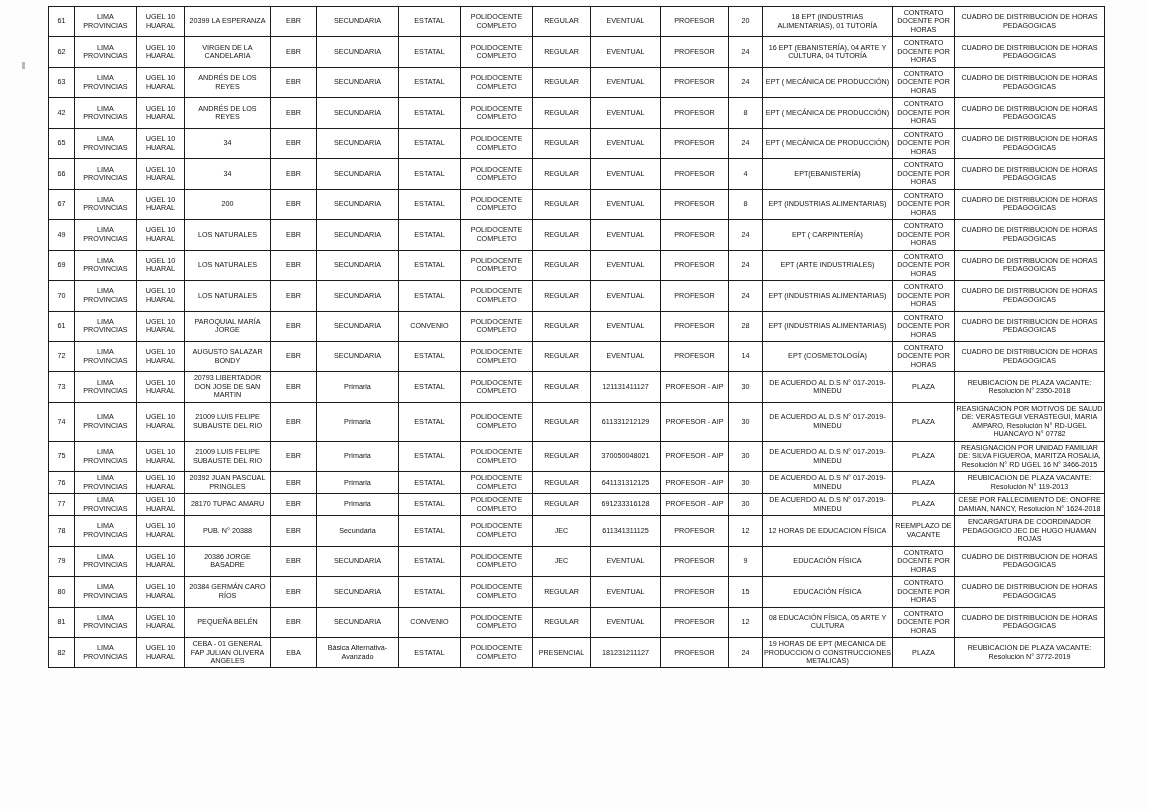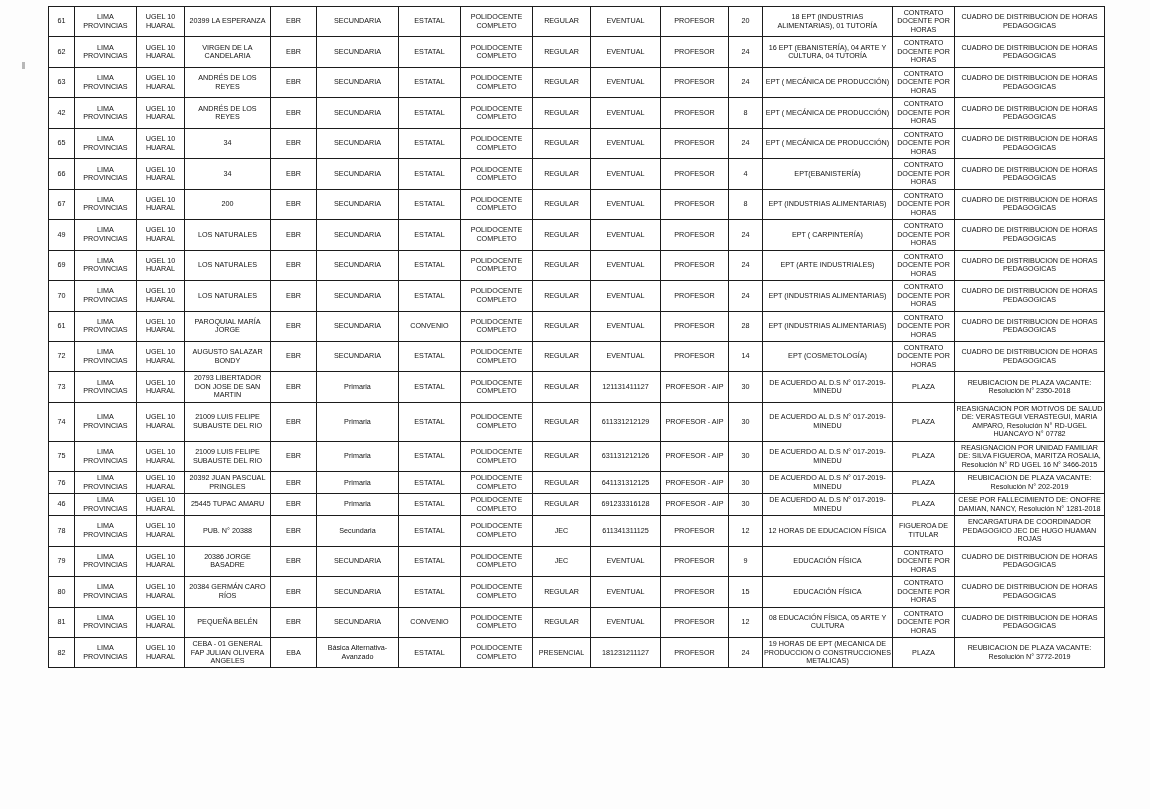--- a/index.html
+++ b/index.html
@@ -340,21 +340,21 @@
           <tr>
             <td class="num">75</td>
             <td>LIMA PROVINCIAS</td>
             <td>UGEL 10 HUARAL</td>
             <td>21009 LUIS FELIPE SUBAUSTE DEL RIO</td>
             <td>EBR</td>
             <td>Primaria</td>
             <td>ESTATAL</td>
             <td>POLIDOCENTE COMPLETO</td>
             <td>REGULAR</td>
-            <td>631131212126</td>
+            <td>370050048021</td>
             <td>PROFESOR - AIP</td>
             <td>30</td>
             <td>DE ACUERDO AL D.S N° 017-2019- MINEDU</td>
             <td>PLAZA</td>
             <td>REASIGNACION POR UNIDAD FAMILIAR DE: SILVA FIGUEROA, MARITZA ROSALIA, Resolución N° RD UGEL 16 N° 3466-2015</td>
           </tr>
           <tr>
             <td class="num">76</td>
             <td>LIMA PROVINCIAS</td>
             <td>UGEL 10 HUARAL</td>
@@ -362,54 +362,54 @@
             <td>EBR</td>
             <td>Primaria</td>
             <td>ESTATAL</td>
             <td>POLIDOCENTE COMPLETO</td>
             <td>REGULAR</td>
             <td>641131312125</td>
             <td>PROFESOR - AIP</td>
             <td>30</td>
             <td>DE ACUERDO AL D.S N° 017-2019- MINEDU</td>
             <td>PLAZA</td>
-            <td>REUBICACION DE PLAZA VACANTE: Resolución N° 202-2019</td>
-          </tr>
-          <tr>
-            <td class="num">46</td>
-            <td>LIMA PROVINCIAS</td>
-            <td>UGEL 10 HUARAL</td>
-            <td>25445 TUPAC AMARU</td>
+            <td>REUBICACION DE PLAZA VACANTE: Resolución N° 119-2013</td>
+          </tr>
+          <tr>
+            <td class="num">77</td>
+            <td>LIMA PROVINCIAS</td>
+            <td>UGEL 10 HUARAL</td>
+            <td>28170 TUPAC AMARU</td>
             <td>EBR</td>
             <td>Primaria</td>
             <td>ESTATAL</td>
             <td>POLIDOCENTE COMPLETO</td>
             <td>REGULAR</td>
             <td>691233316128</td>
             <td>PROFESOR - AIP</td>
             <td>30</td>
             <td>DE ACUERDO AL D.S N° 017-2019- MINEDU</td>
             <td>PLAZA</td>
-            <td>CESE POR FALLECIMIENTO DE: ONOFRE DAMIAN, NANCY, Resolución N° 1281-2018</td>
+            <td>CESE POR FALLECIMIENTO DE: ONOFRE DAMIAN, NANCY, Resolución N° 1624-2018</td>
           </tr>
           <tr>
             <td class="num">78</td>
             <td>LIMA PROVINCIAS</td>
             <td>UGEL 10 HUARAL</td>
             <td>PUB. N° 20388</td>
             <td>EBR</td>
             <td>Secundaria</td>
             <td>ESTATAL</td>
             <td>POLIDOCENTE COMPLETO</td>
             <td>JEC</td>
             <td>611341311125</td>
             <td>PROFESOR</td>
             <td>12</td>
             <td>12 HORAS DE EDUCACION FÍSICA</td>
-            <td>FIGUEROA DE TITULAR</td>
+            <td>REEMPLAZO DE VACANTE</td>
             <td>ENCARGATURA DE COORDINADOR PEDAGOGICO JEC DE HUGO HUAMAN ROJAS</td>
           </tr>
           <tr>
             <td class="num">79</td>
             <td>LIMA PROVINCIAS</td>
             <td>UGEL 10 HUARAL</td>
             <td>20386 JORGE BASADRE</td>
             <td>EBR</td>
             <td>SECUNDARIA</td>
             <td>ESTATAL</td>

